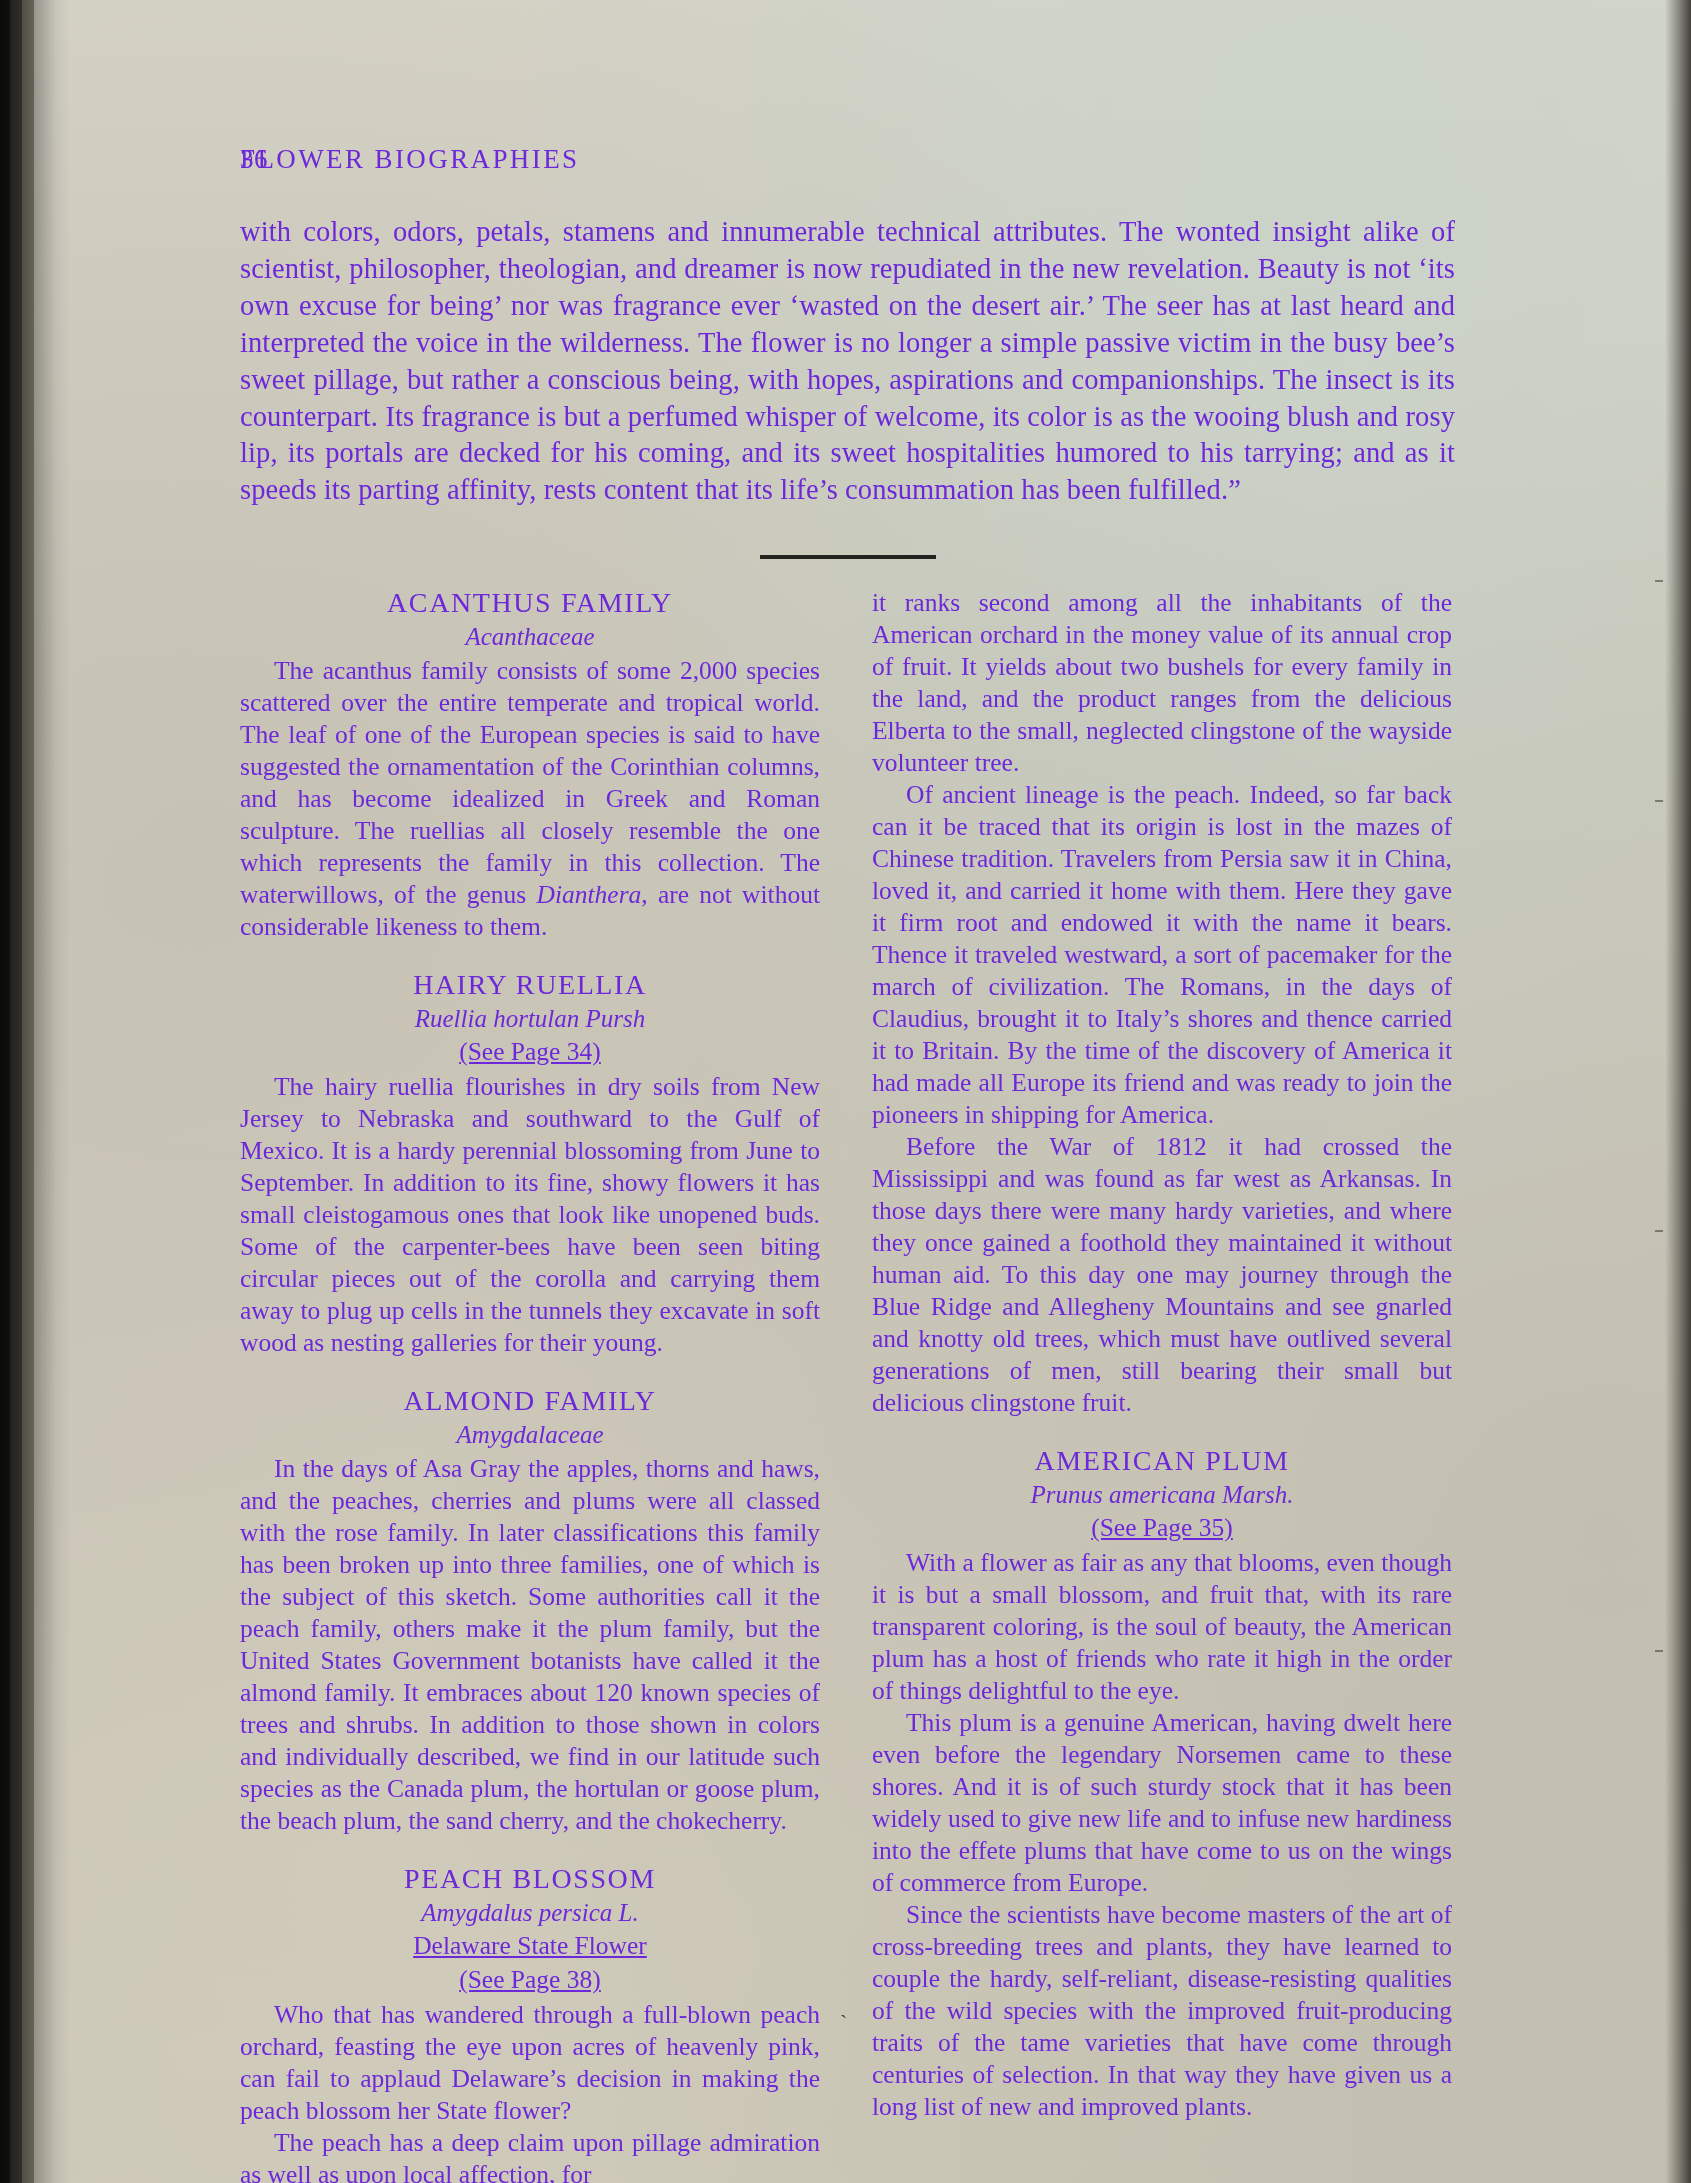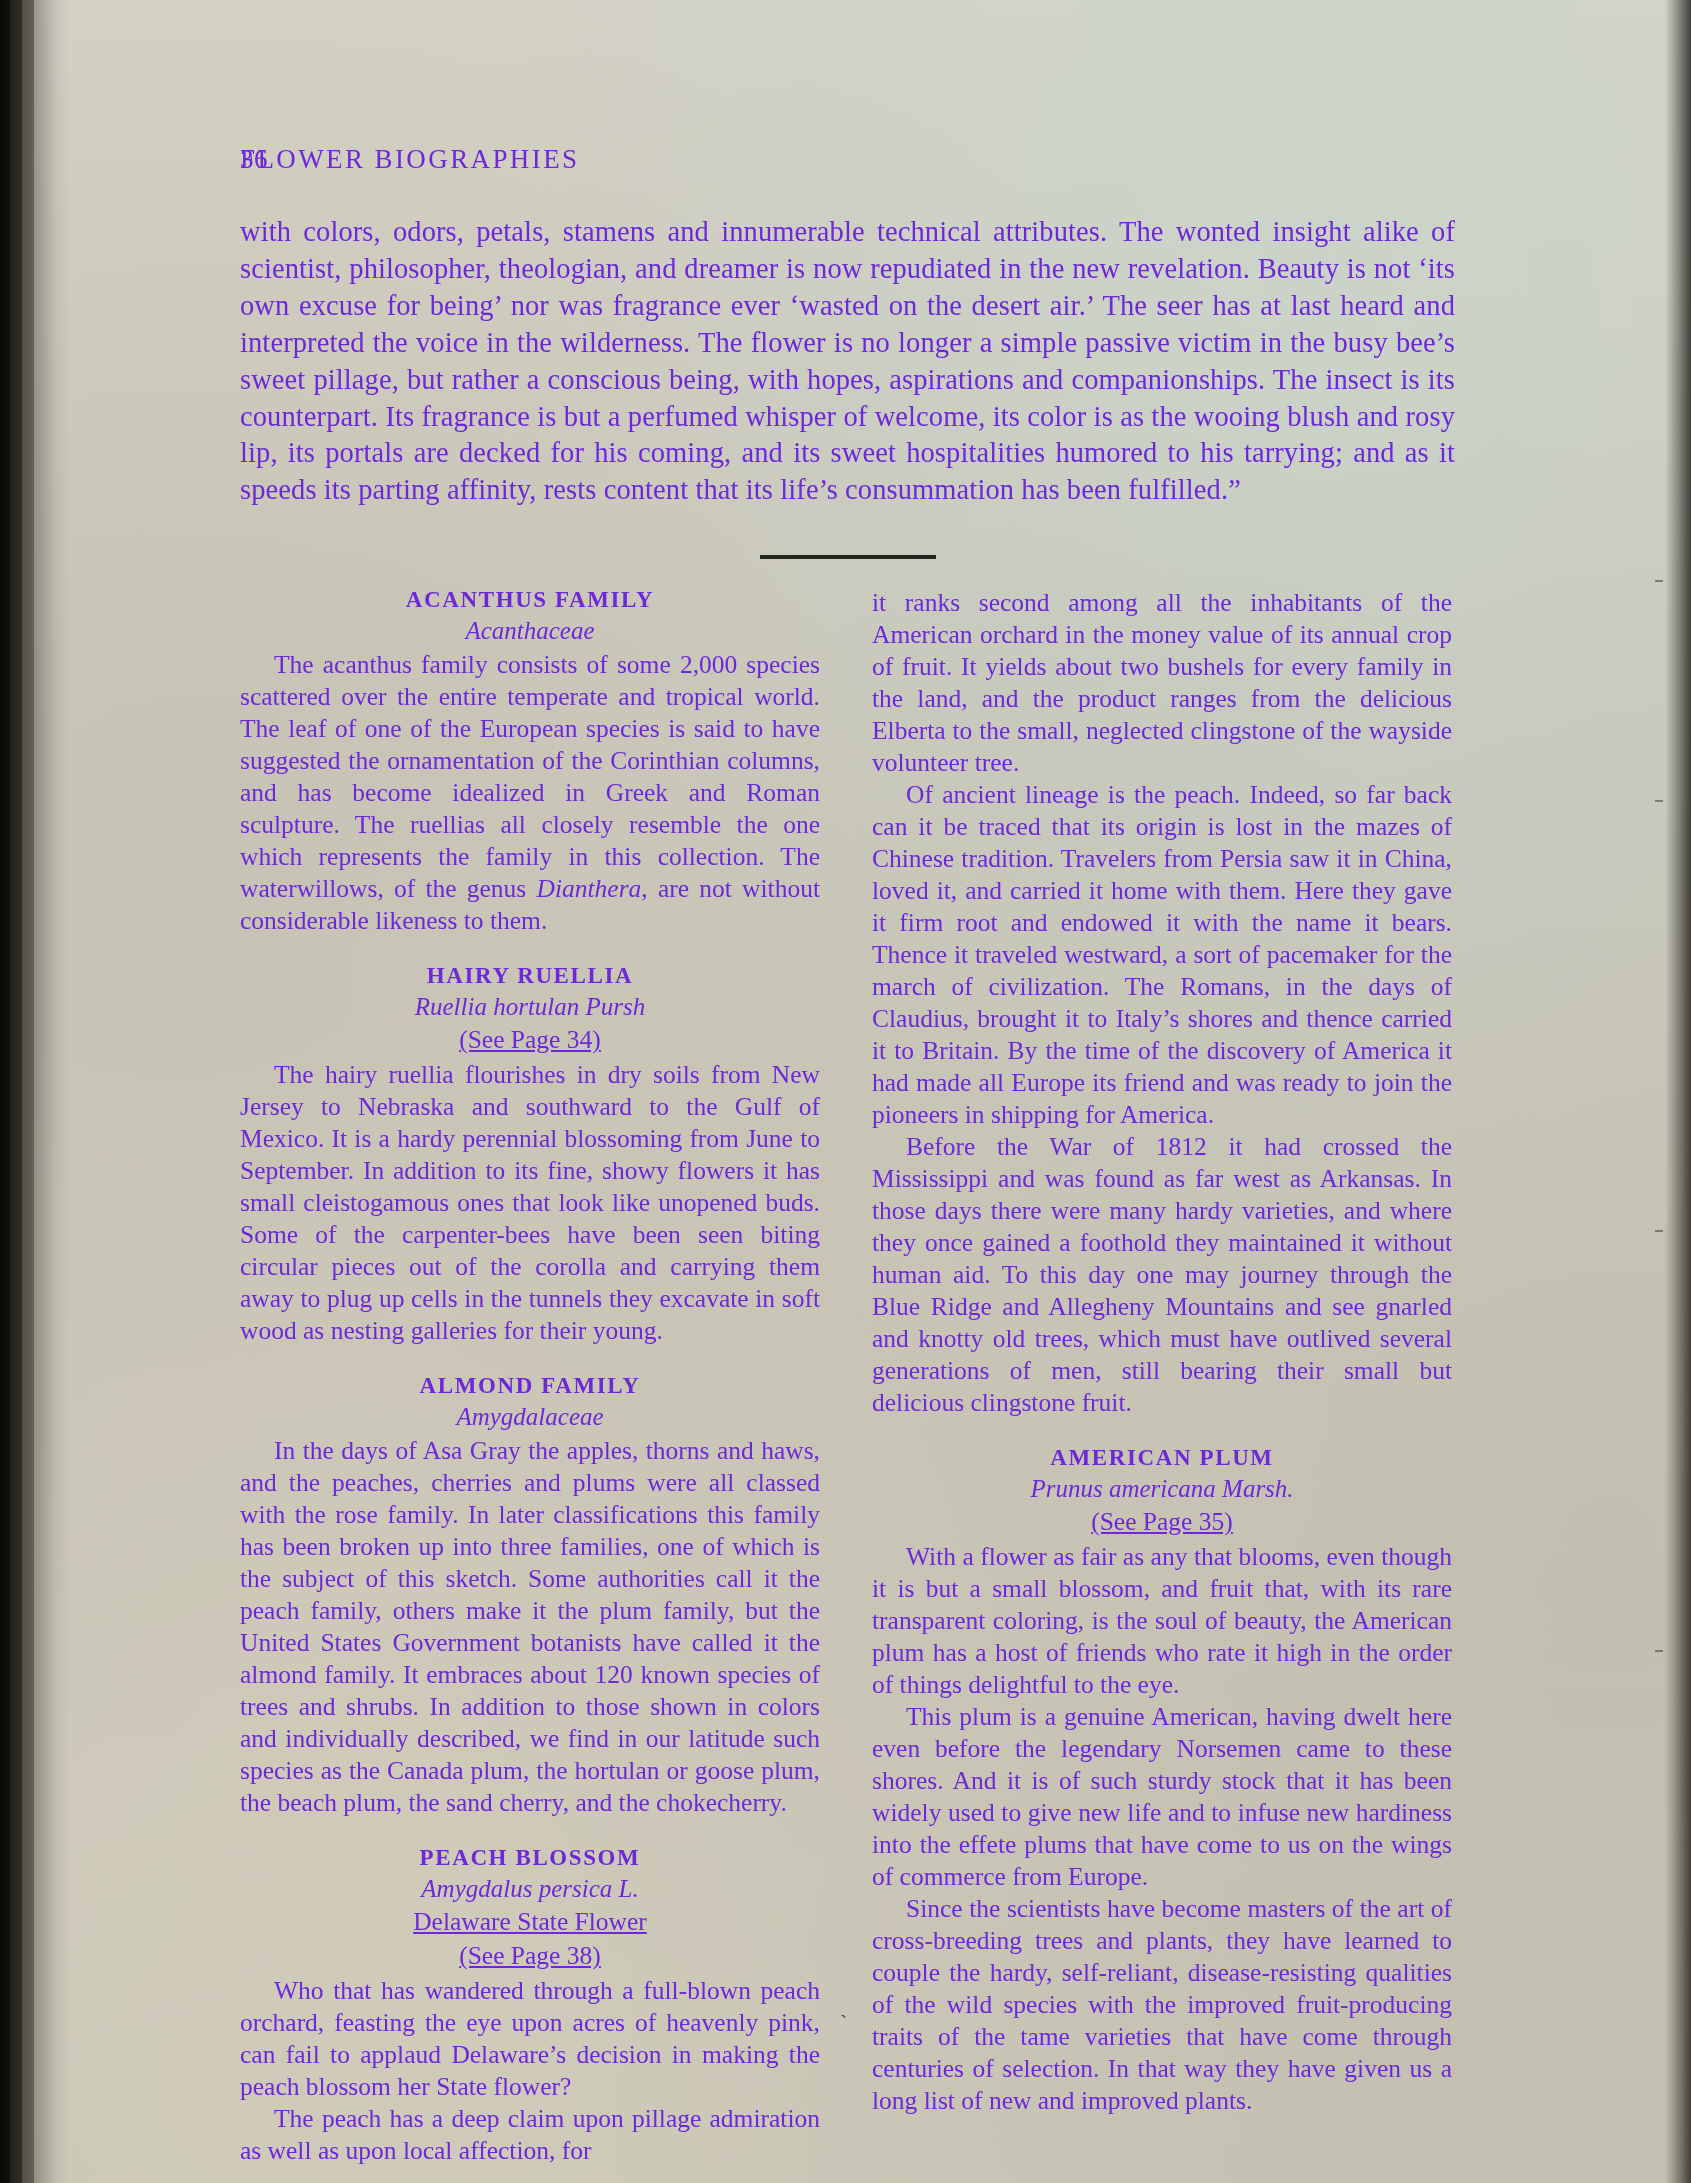--- a/index.html
+++ b/index.html
@@ -102,22 +102,22 @@
   }
   .cols {
     display: flex;
     gap: 52px;
     margin-top: 6px;
   }
   .col {
     width: 580px;
   }
   h2.fam {
-    font-size: 23px;
-    font-weight: bold;
+    font-size: 28px;
+    font-weight: normal;
     text-align: center;
     letter-spacing: 1.6px;
     margin: 0 0 4px 0;
   }
   .latin {
     font-size: 25px;
     font-style: italic;
     text-align: center;
     margin: 0 0 4px 0;
   }

